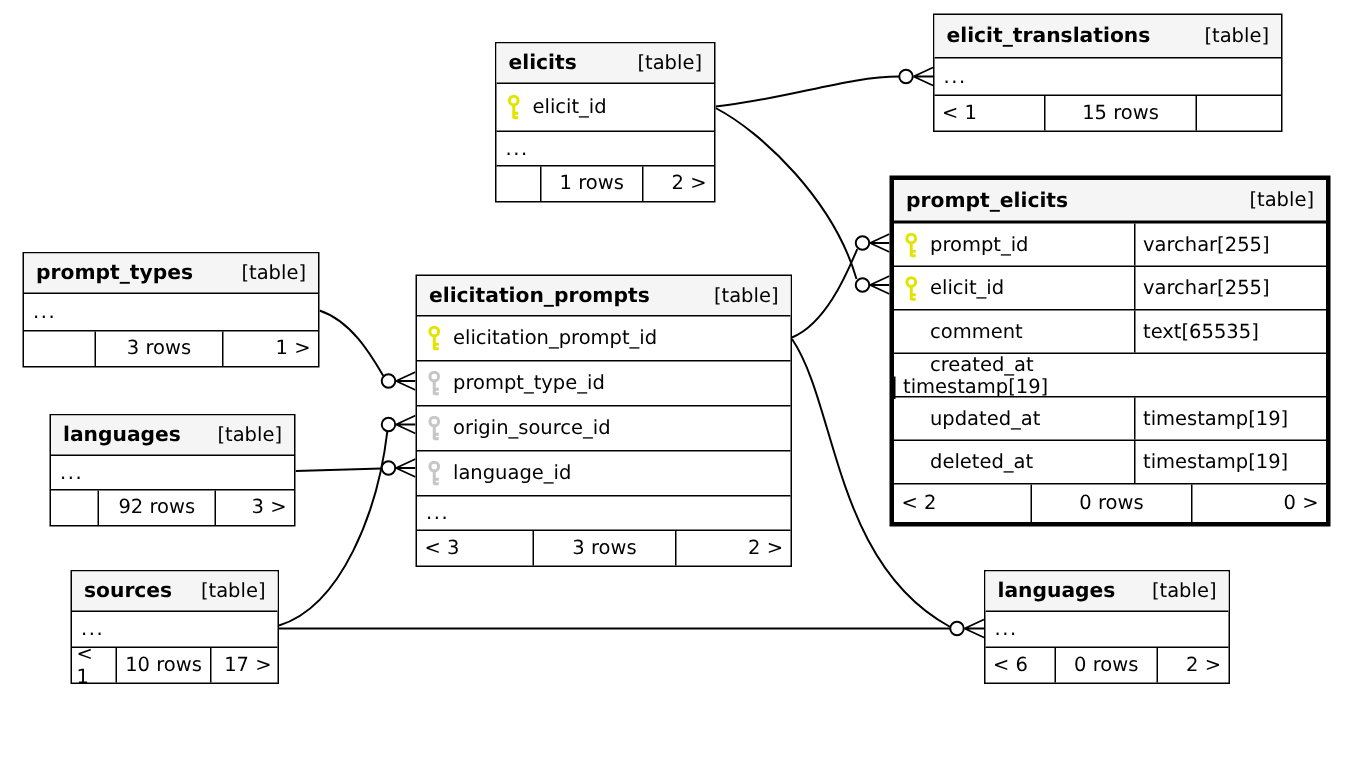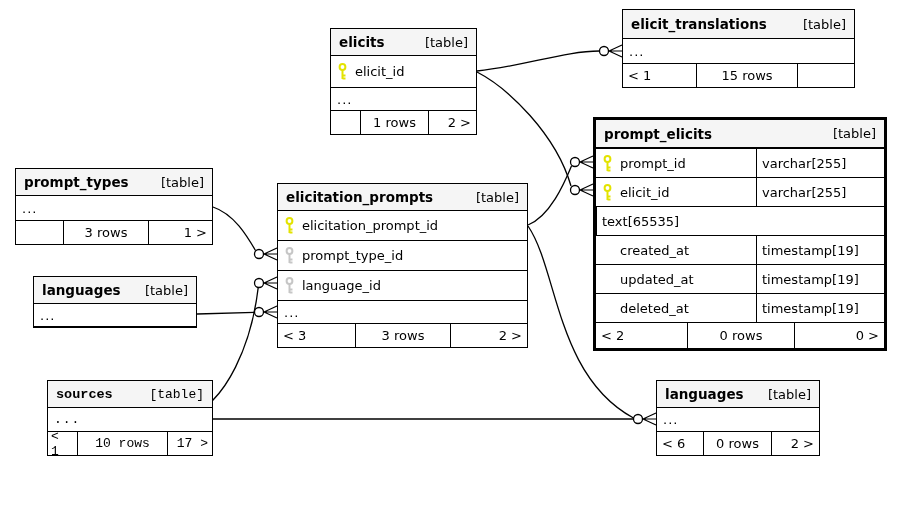--- a/index.html
+++ b/index.html
@@ -149,23 +149,26 @@
             <circle cx="5.5" cy="4" r="2.9" fill="none" stroke-width="2"></circle>
             <line x1="5.5" y1="7" x2="5.5" y2="16" stroke-width="2"></line>
             <line x1="5.5" y1="12.5" x2="8.5" y2="12.5" stroke-width="2"></line>
             <line x1="5.5" y1="15.5" x2="8.5" y2="15.5" stroke-width="2"></line>
           </svg>
         <span>elicit_id</span>
       </div>
       <div class="cell-type">varchar[255]</div>
     </div>
     <div class="row" style="height:28px;">
+      <div class="cell-name" style="padding-left:24px;">
+        <span>comment</span>
+      </div>
       <div class="cell-type">text[65535]</div>
     </div>
-    <div class="row" style="height:28px;">
+    <div class="row" style="height:28px;flex-direction:column;">
       <div class="cell-name" style="padding-left:24px;">
         <span>created_at</span>
       </div>
       <div class="cell-type">timestamp[19]</div>
     </div>
     <div class="row" style="height:28px;">
       <div class="cell-name" style="padding-left:24px;">
         <span>updated_at</span>
       </div>
       <div class="cell-type">timestamp[19]</div>
@@ -211,20 +214,31 @@
       </div>
     </div>
     <div class="row">
       <div class="cell-name">
         <svg class="keyicon fk" width="11" height="17" viewBox="0 0 11 17">
             <circle cx="5.5" cy="4" r="2.9" fill="none" stroke-width="2"></circle>
             <line x1="5.5" y1="7" x2="5.5" y2="16" stroke-width="2"></line>
             <line x1="5.5" y1="12.5" x2="8.5" y2="12.5" stroke-width="2"></line>
             <line x1="5.5" y1="15.5" x2="8.5" y2="15.5" stroke-width="2"></line>
           </svg>
+        <span>origin_source_id</span>
+      </div>
+    </div>
+    <div class="row">
+      <div class="cell-name">
+        <svg class="keyicon fk" width="11" height="17" viewBox="0 0 11 17">
+            <circle cx="5.5" cy="4" r="2.9" fill="none" stroke-width="2"></circle>
+            <line x1="5.5" y1="7" x2="5.5" y2="16" stroke-width="2"></line>
+            <line x1="5.5" y1="12.5" x2="8.5" y2="12.5" stroke-width="2"></line>
+            <line x1="5.5" y1="15.5" x2="8.5" y2="15.5" stroke-width="2"></line>
+          </svg>
         <span>language_id</span>
       </div>
     </div>
     <div class="row-dots">
         <span>...</span>
       </div>
     <div class="foot">
       <span class="fc" style="width:78px;">&lt; 3</span>
       <span class="fc grow c">3 rows</span>
       <span class="fc r" style="width:76px;">2 &gt;</span>
@@ -247,23 +261,28 @@
   </div>
 
   <div class="tbl" style="left:33px; top:276px; width:164px;">
     <div class="hdr">
       <span class="tname">languages</span>
       <span class="ttag">[table]</span>
     </div>
     <div class="row-dots">
         <span>...</span>
       </div>
-  </div>
-
-  <div class="tbl" style="left:47px; top:380px; width:166px;font-family:Liberation Mono, monospace;">
+    <div class="foot">
+      <span class="fc" style="width:32px;"></span>
+      <span class="fc grow c">92 rows</span>
+      <span class="fc r" style="width:52px;">3 &gt;</span>
+    </div>
+  </div>
+
+  <div class="tbl" style="left:47px; top:380px; width:139px;">
     <div class="hdr">
       <span class="tname">sources</span>
       <span class="ttag">[table]</span>
     </div>
     <div class="row-dots" style="height:23px;">
         <span>...</span>
       </div>
     <div class="foot">
       <span class="fc" style="width:30px; padding:0 3px;">&lt; 1</span>
       <span class="fc grow c" style="padding:0 2px;">10 rows</span>

